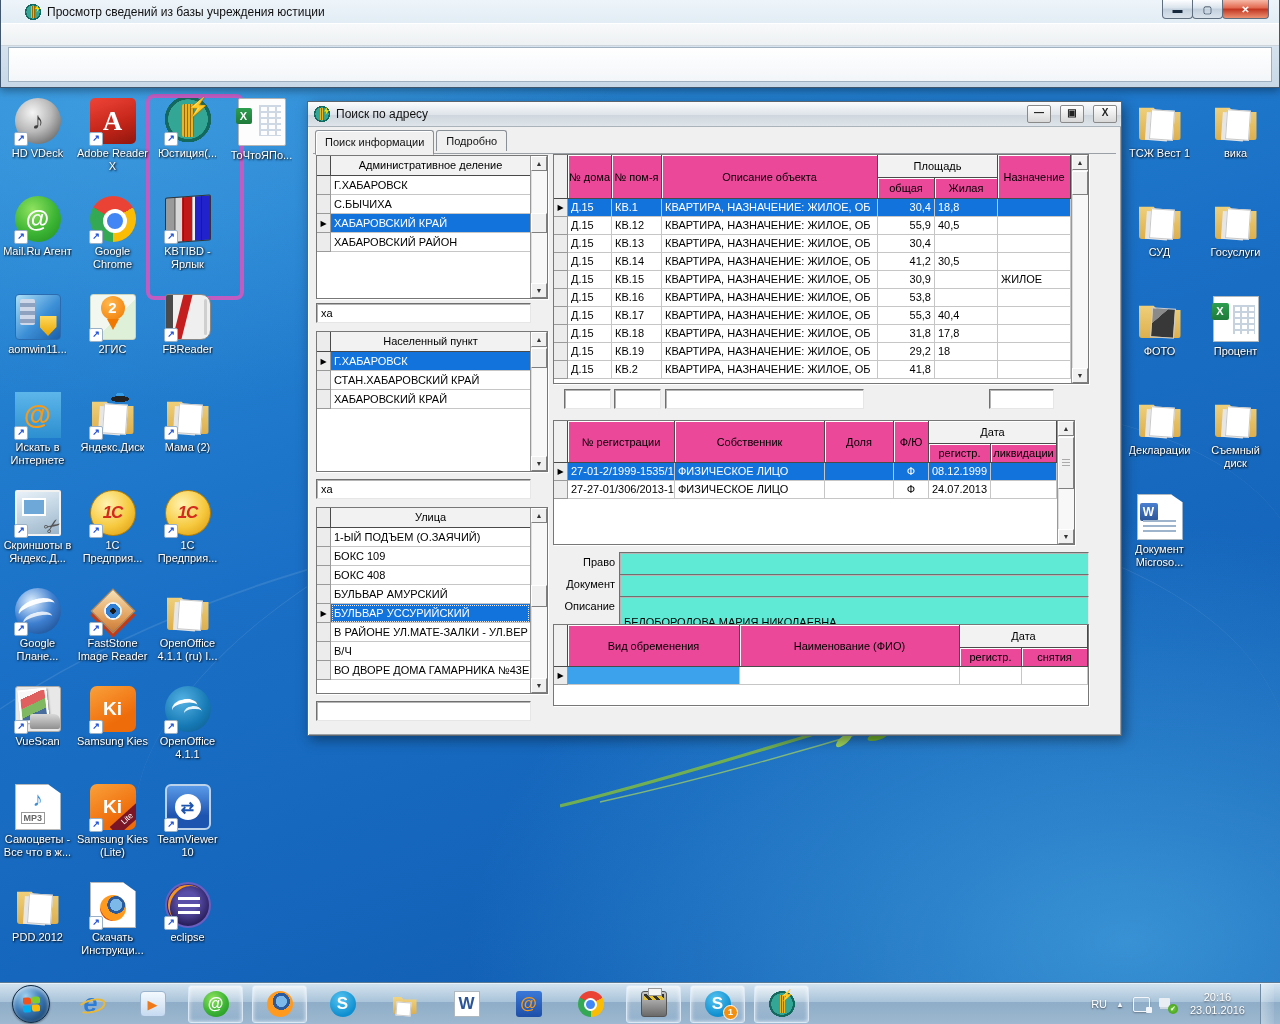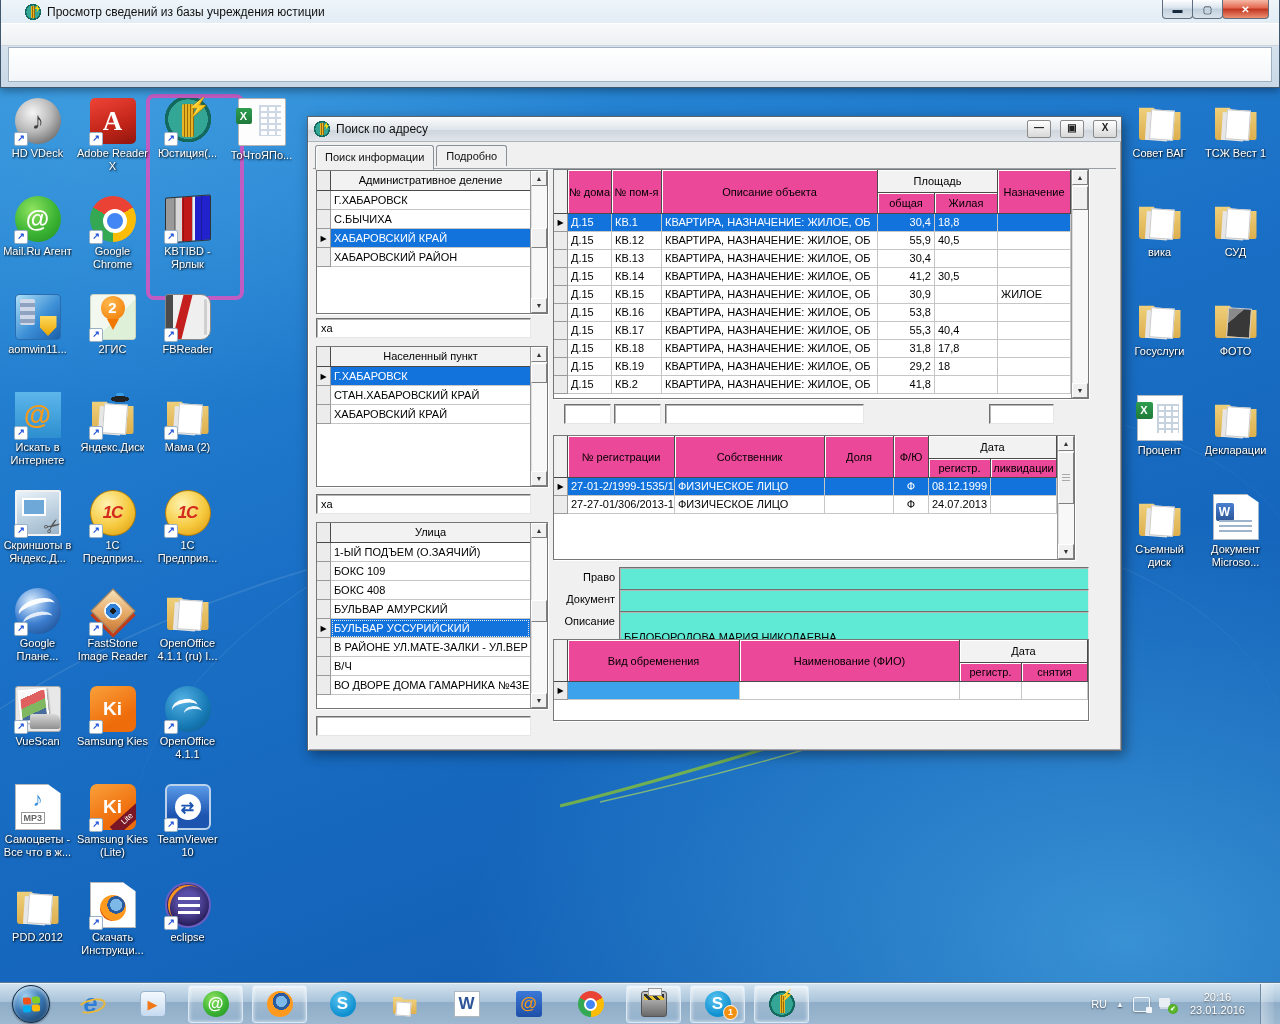--- a/index.html
+++ b/index.html
@@ -140,21 +140,21 @@
     color:#fff;font-weight:bold;font-size:11px;line-height:17px;text-align:center;border-radius:2px}
   .ic-exceldoc::after{content:"";position:absolute;right:3px;top:8px;width:22px;height:29px;
     background:repeating-linear-gradient(#c6d2de 0 2px,transparent 2px 6px),repeating-linear-gradient(90deg,#c6d2de 0 2px,transparent 2px 7px)}
   .ic-worddoc{background:#fff;border:1px solid #b0b8c0;clip-path:polygon(0 0,74% 0,100% 18%,100% 100%,0 100%);box-sizing:border-box}
   .ic-worddoc::before{content:"W";position:absolute;left:2px;top:8px;width:18px;height:18px;background:linear-gradient(#4a7fd0,#2b5597);
     color:#fff;font-weight:bold;font-size:12px;line-height:18px;text-align:center;border-radius:2px}
   .ic-worddoc::after{content:"";position:absolute;left:5px;bottom:5px;width:33px;height:14px;
     background:repeating-linear-gradient(#9db4cc 0 2px,transparent 2px 5px)}
 
   
-  .dlg{position:absolute;left:307px;top:116px;width:815px;height:635px;background:#f0f0f0;z-index:5;box-sizing:border-box;
+  .dlg{position:absolute;left:307px;top:101px;width:815px;height:635px;background:#f0f0f0;z-index:5;box-sizing:border-box;
     border:1px solid #5c656d;box-shadow:inset 1px 1px 0 #fdfdfd,inset -1px -1px 0 #9aa0a6,3px 4px 12px rgba(0,0,0,.4)}
   .dlg-title{height:24px;display:flex;align-items:center;gap:6px;padding:0 4px 0 6px;
     background:linear-gradient(#fbfcfd,#dde3e9 55%,#cfd6dd 56%,#dfe5ea);border-bottom:1px solid #aab2ba;font-size:12px;color:#111}
   .dlg-title .t{flex:1}
   .dbtn{width:22px;height:16px;background:linear-gradient(#ffffff,#d8d8d8);border:1px solid #8a8a8a;border-radius:2px;
     font-size:10px;line-height:14px;text-align:center;color:#222;margin-left:3px;font-weight:bold}
   .mini-justice{width:16px;height:16px;position:relative;background:radial-gradient(circle at 50% 50%,#34a695 0 58%,#14695e 59% 70%,transparent 71%)}
   .mini-justice::before{content:"";position:absolute;left:6px;top:2px;width:4px;height:12px;background:repeating-linear-gradient(90deg,#e8b428 0 1px,#9a6a00 1px 2px)}
   .mini-justice::after{content:"";position:absolute;right:1px;top:1px;width:5px;height:8px;background:#ffe000;clip-path:polygon(60% 0,0 55%,45% 55%,30% 100%,100% 40%,55% 40%)}
   .tabstrip{position:absolute;left:5px;right:5px;top:28px;height:23px;display:flex;gap:2px;padding-left:2px;border-bottom:1px solid #9aa0a6}
@@ -437,25 +437,20 @@
   <div class="icons-extra">
 
   <div class="dicon">
         <div class="art ic-excel"></div>
 
         <div class="lbl">ТоЧтоЯПо...</div>
       </div>
     </div>
   <div class="icons-right">
 
-  <div class="dicon">
-        <div class="art ic-folder-files"></div>
-
-        <div class="lbl">Совет ВАГ</div>
-      </div>
       <div class="dicon">
         <div class="art ic-folder-files"></div>
 
         <div class="lbl">ТСЖ Вест 1</div>
       </div>
       <div class="dicon">
         <div class="art ic-folder-files"></div>
 
         <div class="lbl">вика</div>
       </div>

